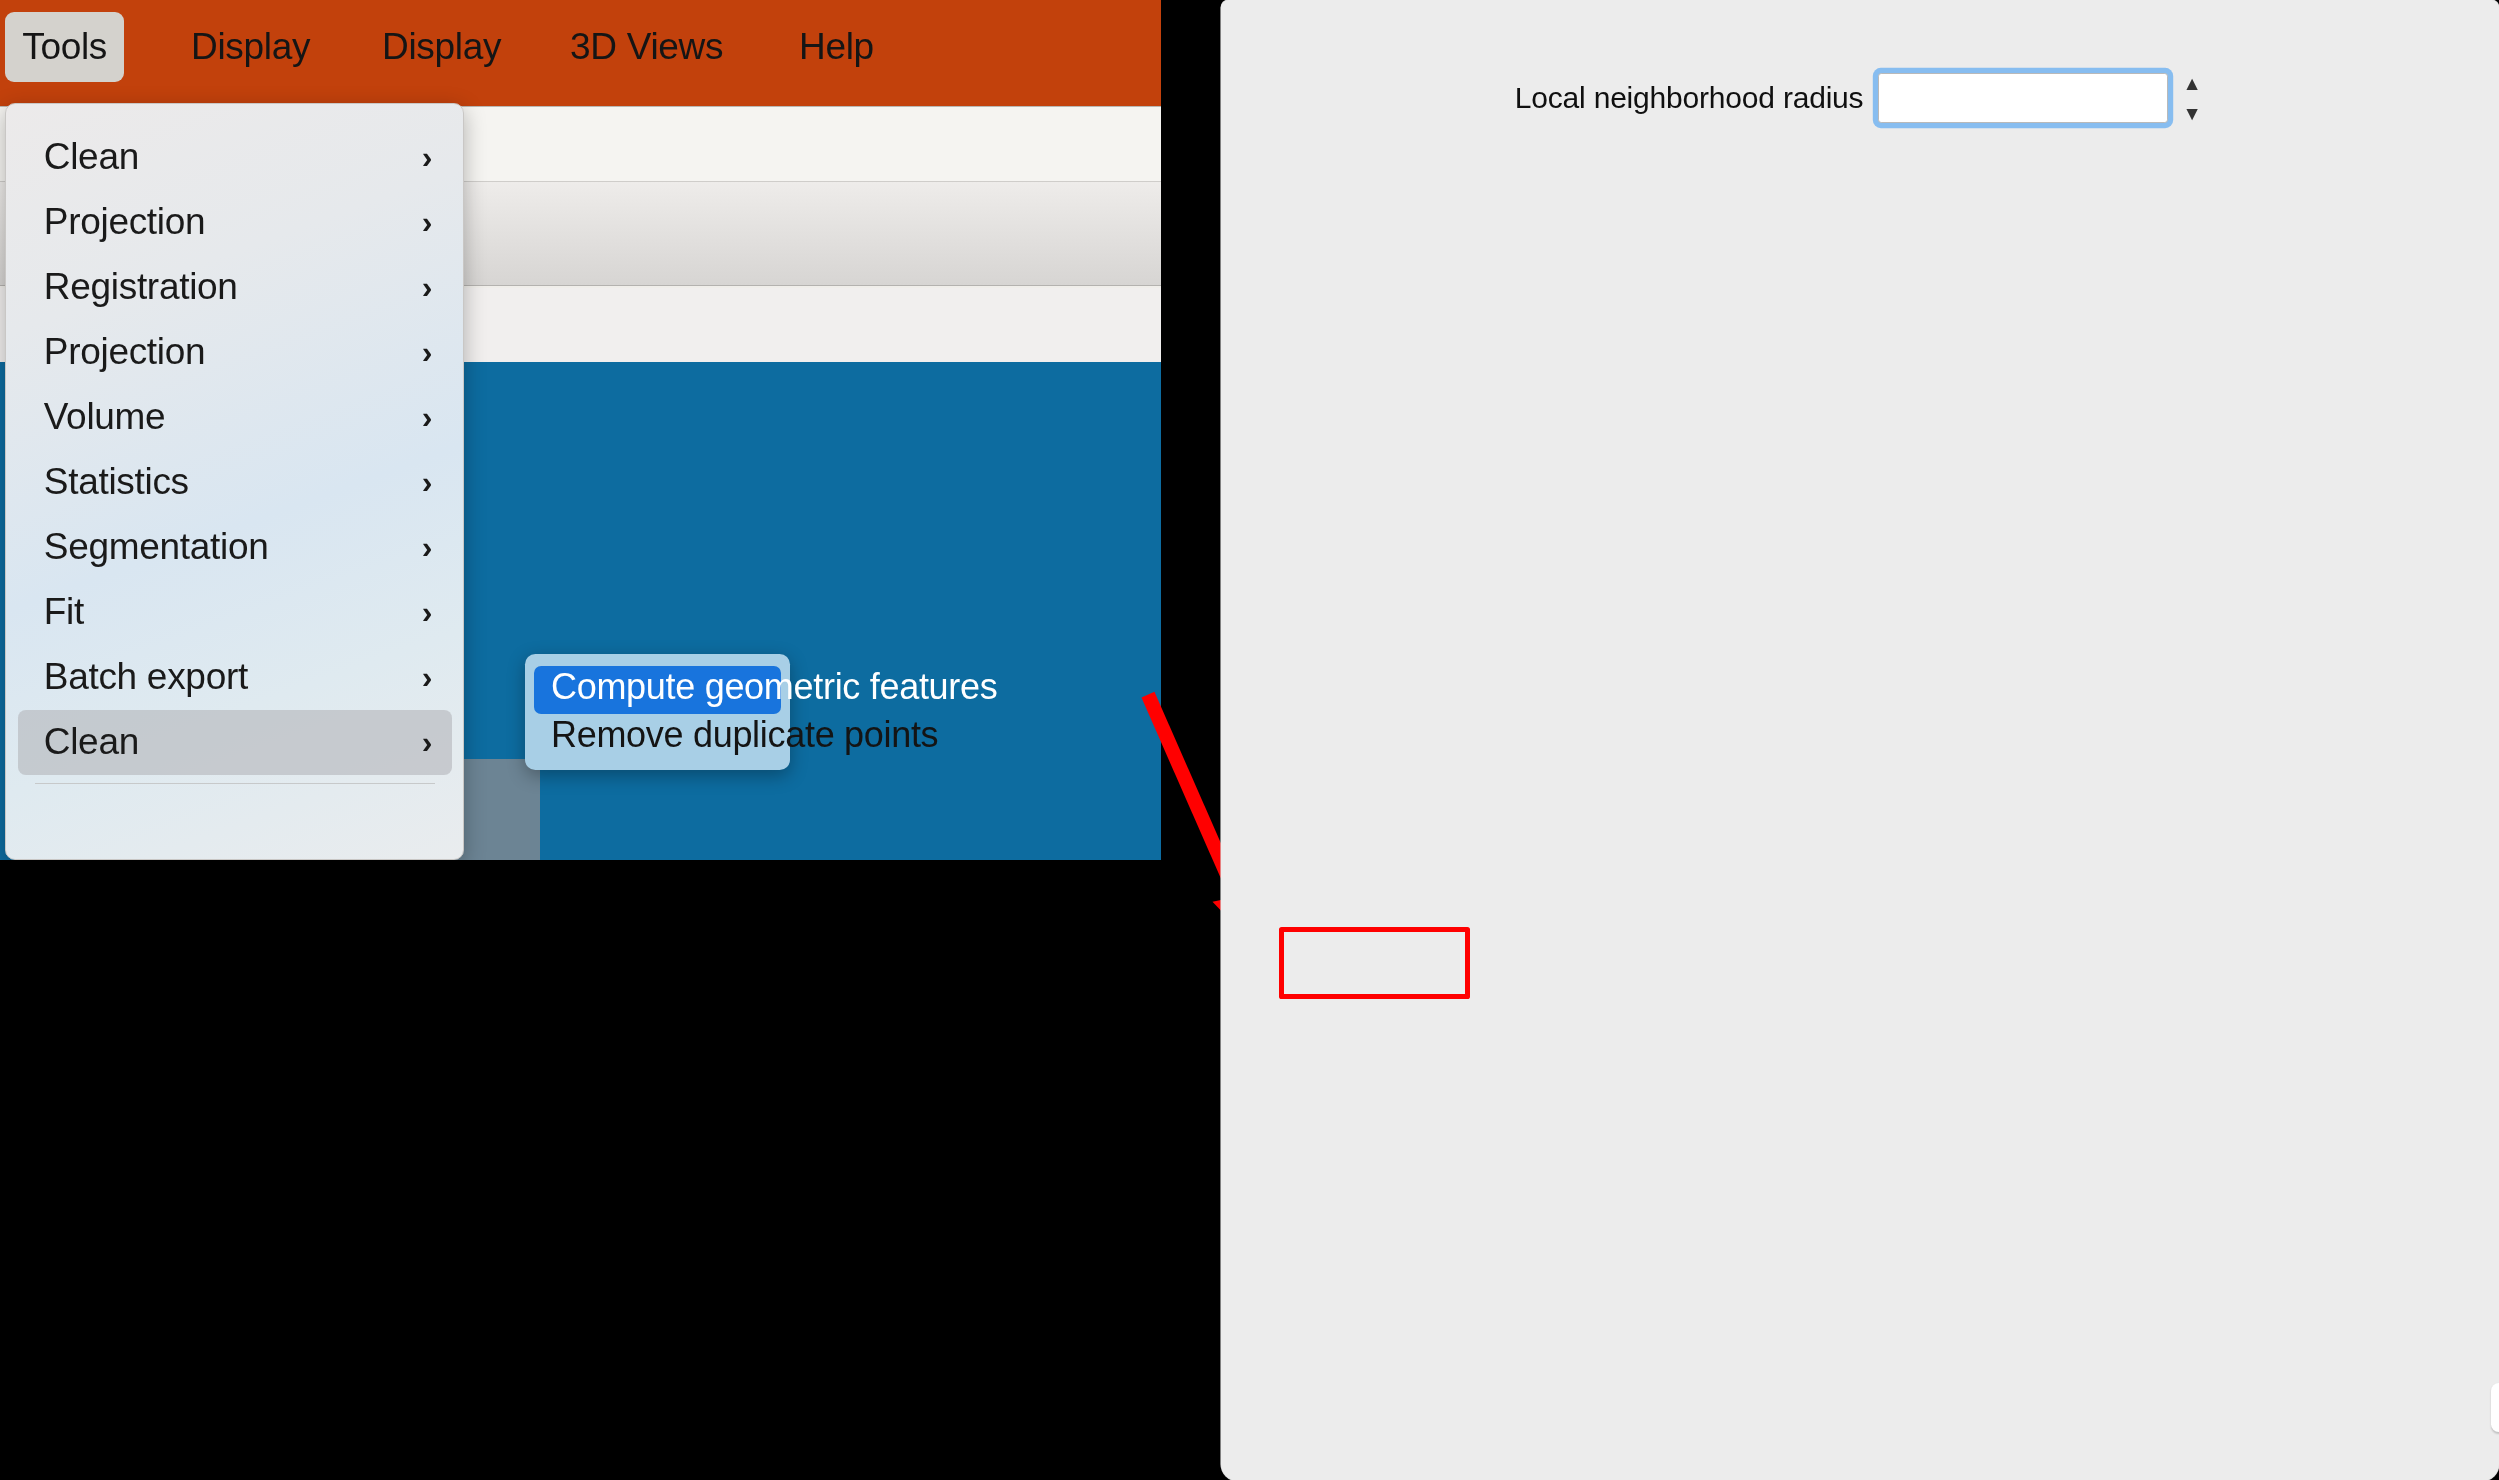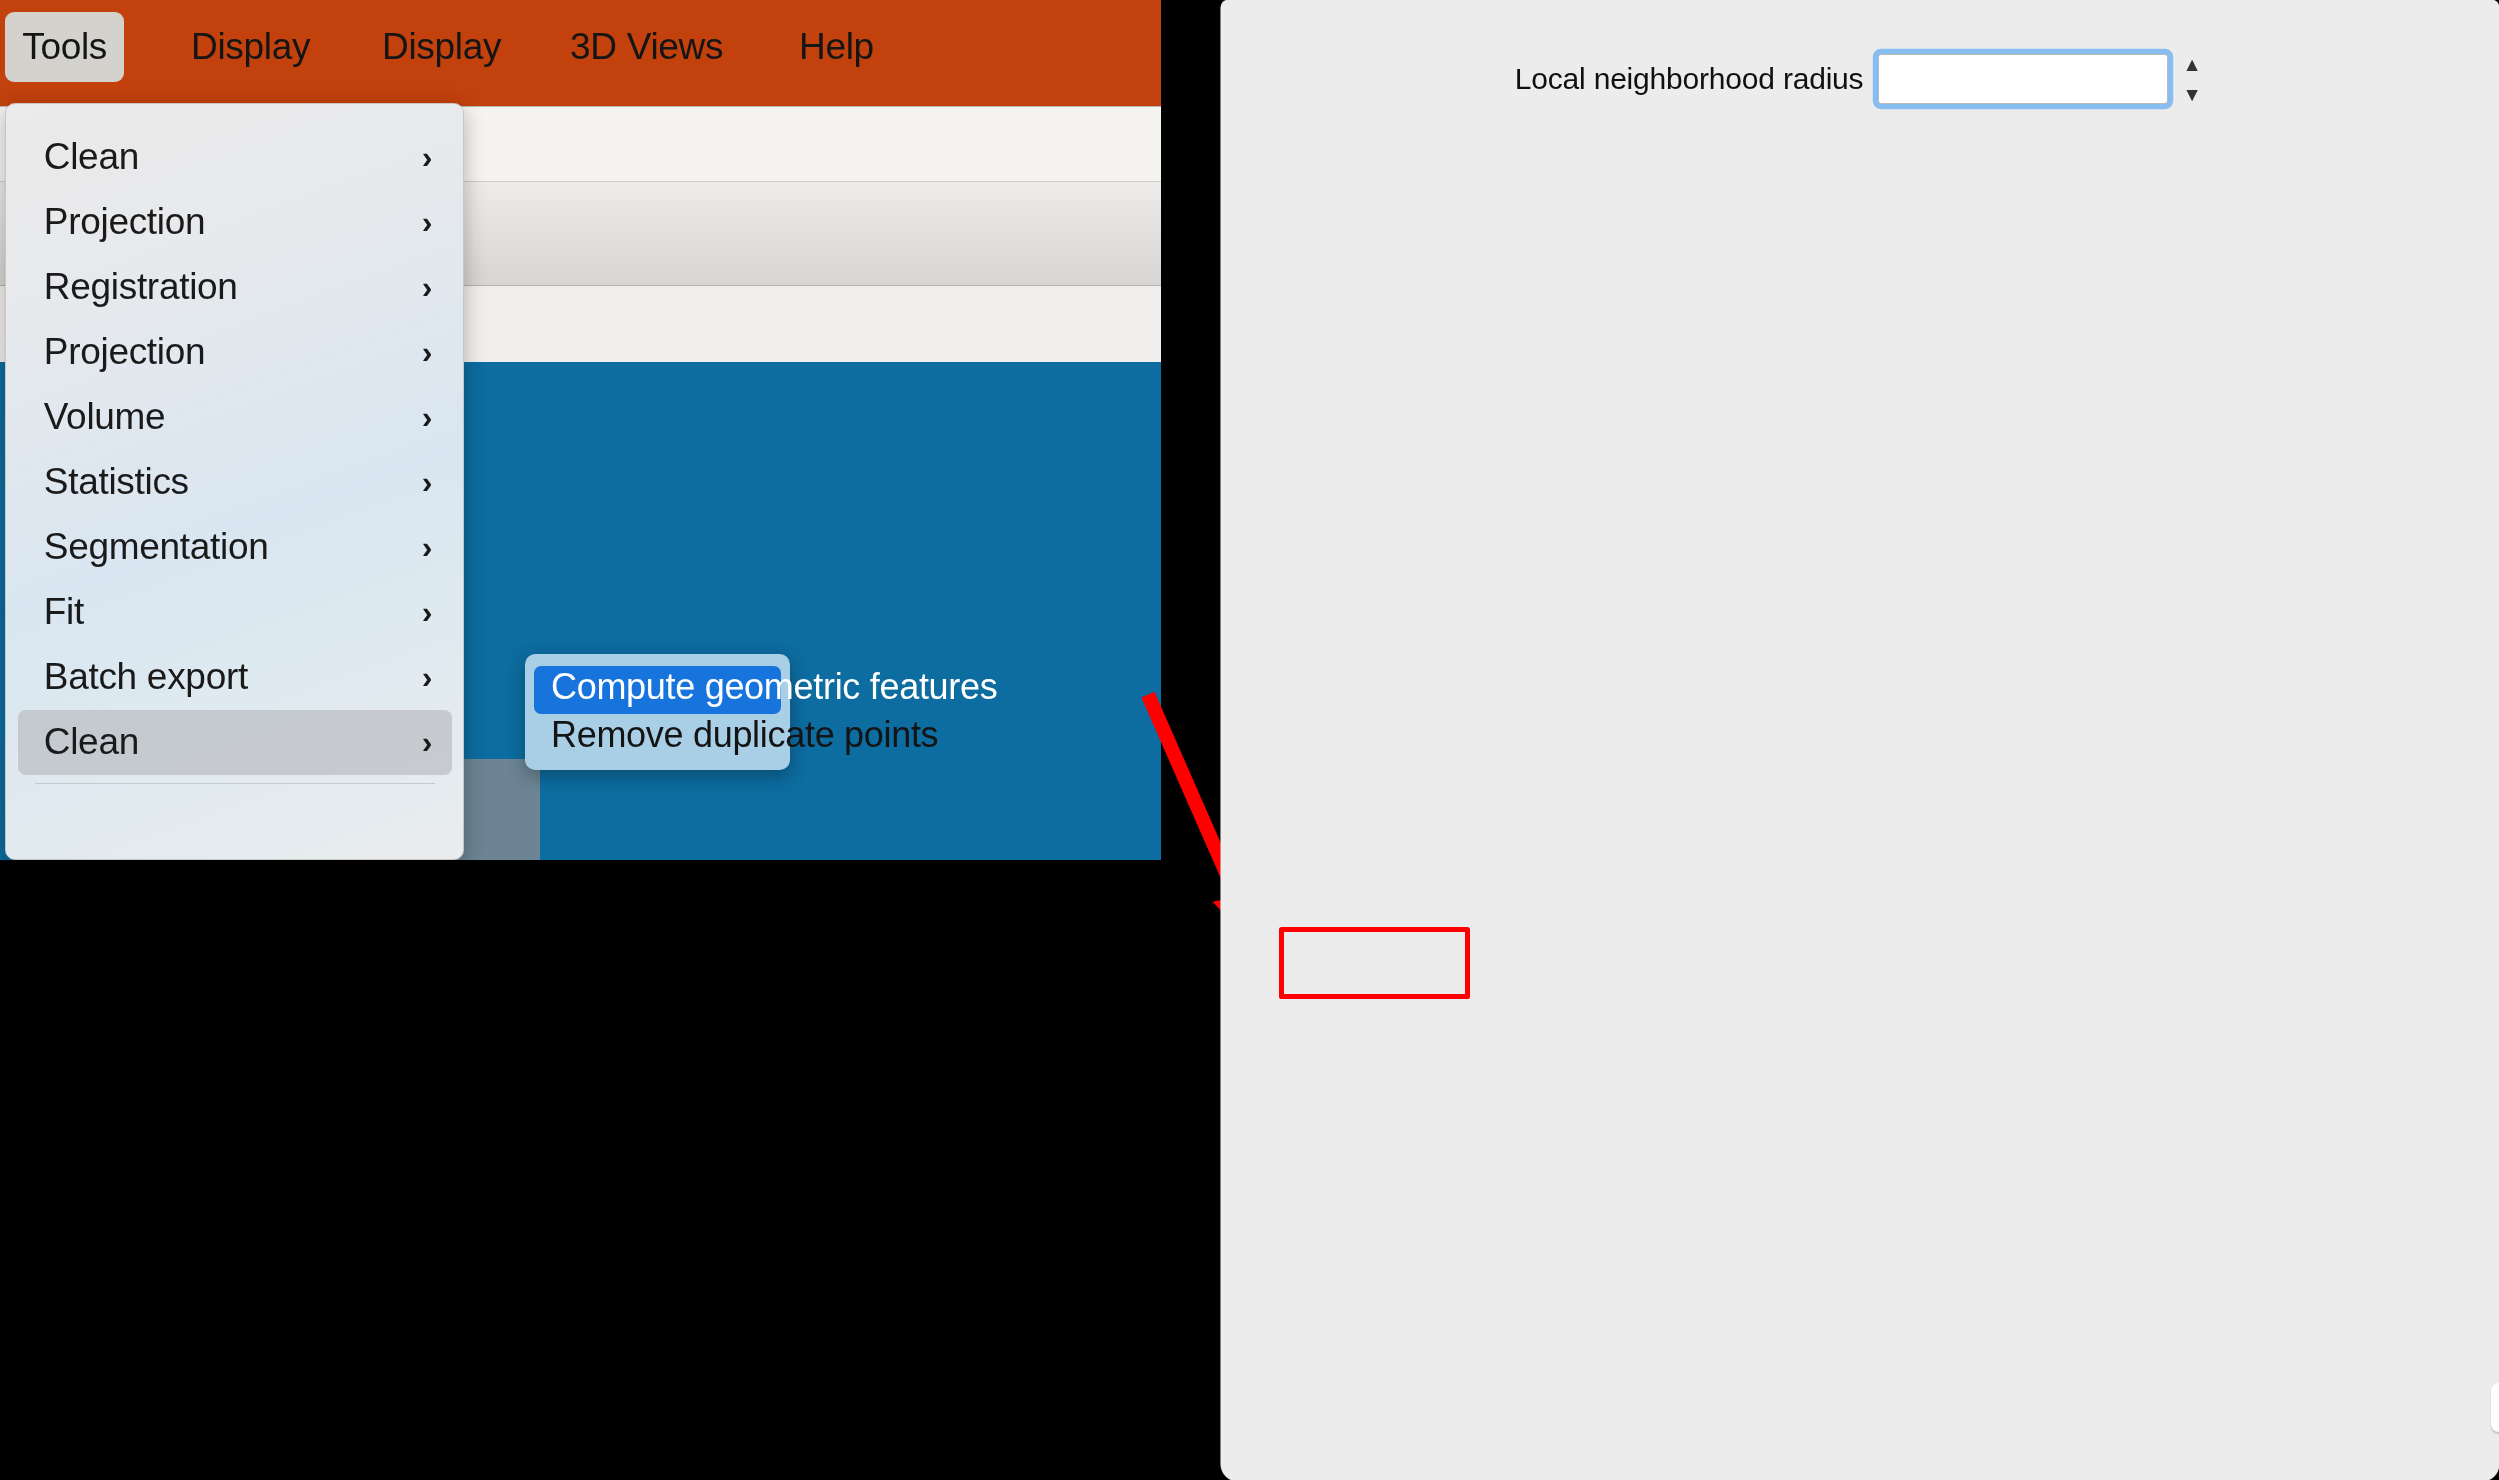--- a/index.html
+++ b/index.html
@@ -90,21 +90,21 @@
 
   
   #dialog {
     position:absolute; left:1221px; top:0px; width:1278px; height:1481px;
     background:#ececec;
     border-radius: 7.8px 7.8px 17px 17px;
     box-shadow: 0 0 0 0.6px #d6d6d6;
     overflow:hidden;
   }
   
-  #radius-row { position:absolute; left:0; top:53px; width:1278px; display:flex; align-items:center; justify-content:center; }
+  #radius-row { position:absolute; left:0; top:72px; width:1278px; display:flex; align-items:center; justify-content:center; }
   #radius-label { font-size:30px; color:#101010; letter-spacing:-0.2px; }
   #radius-spin-wrap {
     position:relative; margin-left:14.2px; display:flex; align-items:center;
   }
   #radius-field {
     width:290px; height:50px; background:#ffffff;
     border:0.6px solid #b9b9b9; border-radius:3.2px;
     box-shadow: 0 0 0 5.2px #87bdf0;
     font-size:26px; color:#1b1b1b; padding: 0 7.8px; display:flex; align-items:center;
   }

